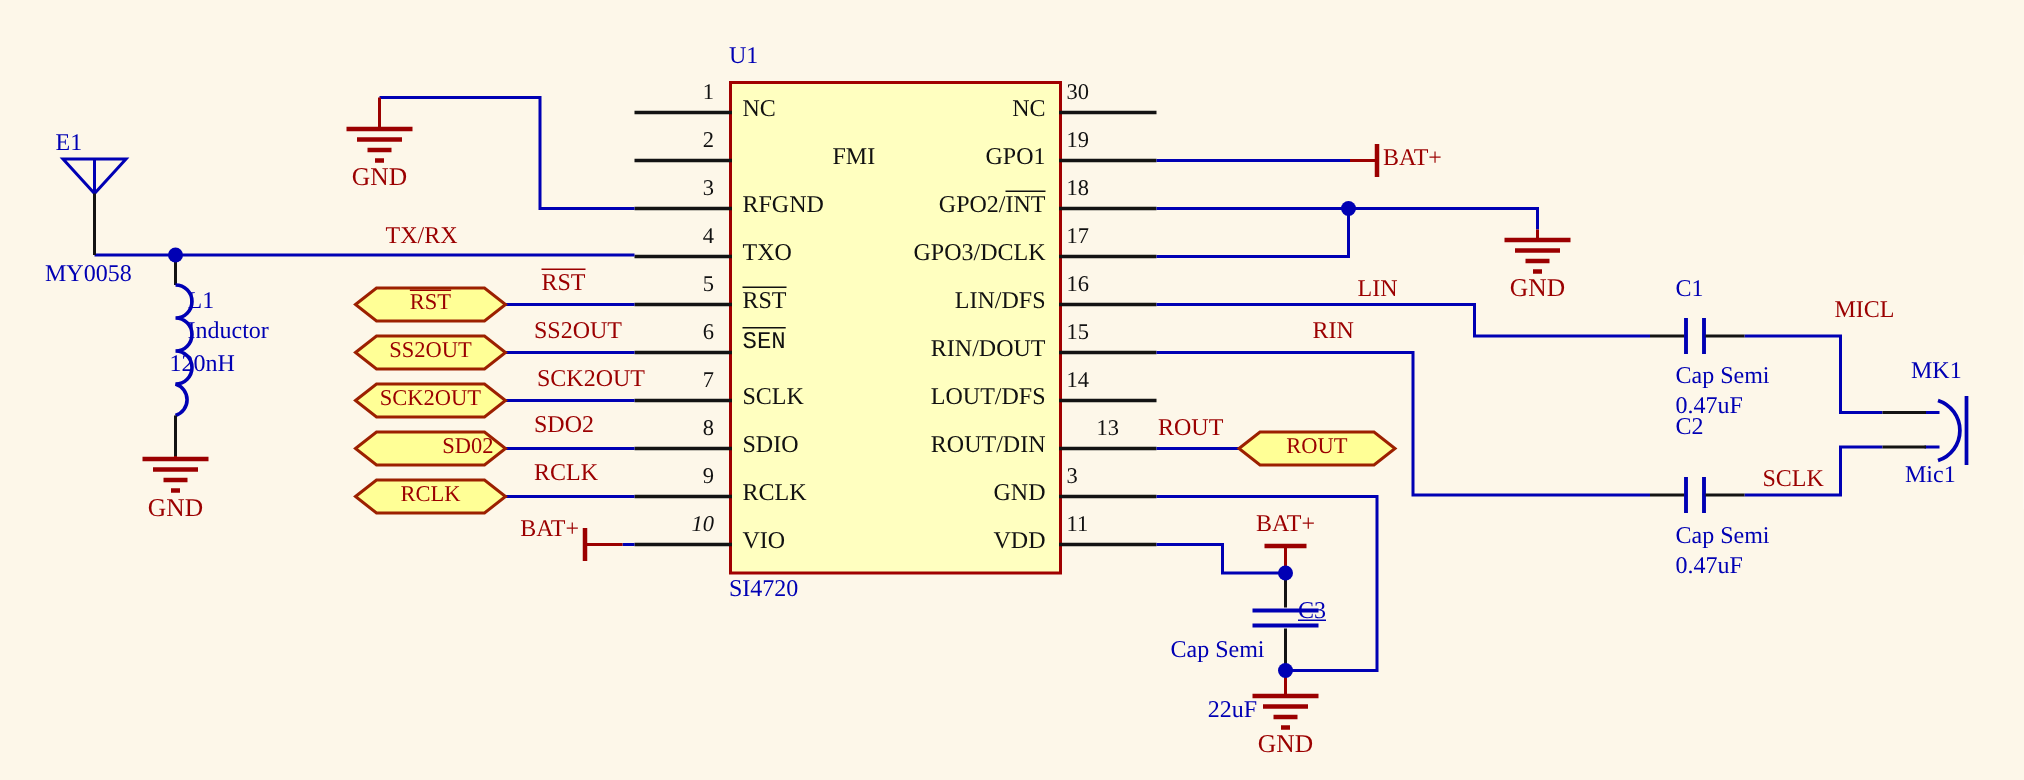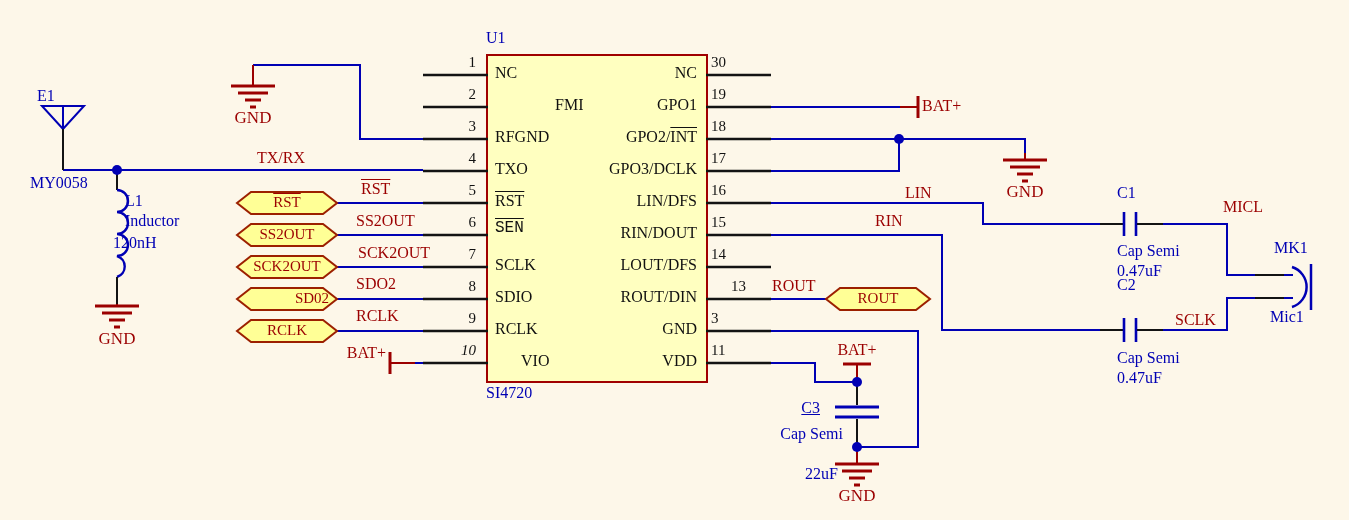--- a/index.html
+++ b/index.html
@@ -212,21 +212,21 @@
 
   <div class="lbl blk" style="left:495px;top:64px;"><span>NC</span><span class="ov"></span></div>
   <div class="lbl blk" style="left:511px;top:96px;margin-left:44px;"><span>FMI</span><span class="ov"></span></div>
   <div class="lbl blk" style="left:495px;top:128px;"><span>RFGND</span><span class="ov"></span></div>
   <div class="lbl blk" style="left:495px;top:160px;"><span>TXO</span><span class="ov"></span></div>
   <div class="lbl blk" style="left:495px;top:192px;"><span></span><span class="ov">RST</span></div>
   <div class="lbl blk" style="left:495px;top:220px;font-family:Liberation Mono, monospace;"><span></span><span class="ov">SEN</span></div>
   <div class="lbl blk" style="left:495px;top:256px;"><span>SCLK</span><span class="ov"></span></div>
   <div class="lbl blk" style="left:495px;top:288px;"><span>SDIO</span><span class="ov"></span></div>
   <div class="lbl blk" style="left:495px;top:320px;"><span>RCLK</span><span class="ov"></span></div>
-  <div class="lbl blk" style="left:495px;top:352px;margin-left:26px;"><span>VIO</span><span class="ov"></span></div>
+  <div class="lbl blk" style="left:495px;top:352px;"><span>VIO</span><span class="ov"></span></div>
 
   <div class="lbl blk rgt" style="left:545px;top:64px;width:152px;"><span>NC</span><span class="ov"></span></div>
   <div class="lbl blk rgt" style="left:545px;top:96px;width:152px;"><span>GPO1</span><span class="ov"></span></div>
   <div class="lbl blk rgt" style="left:545px;top:128px;width:152px;"><span>GPO2/</span><span class="ov">INT</span></div>
   <div class="lbl blk rgt" style="left:545px;top:160px;width:152px;"><span>GPO3/DCLK</span><span class="ov"></span></div>
   <div class="lbl blk rgt" style="left:545px;top:192px;width:152px;"><span>LIN/DFS</span><span class="ov"></span></div>
   <div class="lbl blk rgt" style="left:545px;top:224px;width:152px;"><span>RIN/DOUT</span><span class="ov"></span></div>
   <div class="lbl blk rgt" style="left:545px;top:256px;width:152px;"><span>LOUT/DFS</span><span class="ov"></span></div>
   <div class="lbl blk rgt" style="left:545px;top:288px;width:152px;"><span>ROUT/DIN</span><span class="ov"></span></div>
   <div class="lbl blk rgt" style="left:545px;top:320px;width:152px;"><span>GND</span><span class="ov"></span></div>
@@ -255,20 +255,20 @@
   <div class="lbl mar ctr" style="left:827px;top:341px;width:60px;">BAT+</div>
   <div class="lbl mar gndt ctr" style="left:1001px;top:183px;width:48px;">GND</div>
   <div class="lbl mar gndt ctr" style="left:833px;top:487px;width:48px;">GND</div>
 
   <div class="lbl blue" style="left:1117px;top:184px;">C1</div>
   <div class="lbl blue" style="left:1117px;top:242px;">Cap Semi</div>
   <div class="lbl blue" style="left:1117px;top:262px;">0.47uF</div>
   <div class="lbl blue" style="left:1117px;top:276px;">C2</div>
   <div class="lbl blue" style="left:1117px;top:349px;">Cap Semi</div>
   <div class="lbl blue" style="left:1117px;top:369px;">0.47uF</div>
-  <div class="lbl blue rgt" style="left:770px;top:399px;width:50px;text-decoration:underline;">C3</div>
+  <div class="lbl blue rgt" style="left:834px;top:399px;width:50px;text-decoration:underline;">C3</div>
   <div class="lbl blue rgt" style="left:748px;top:425px;width:95px;">Cap Semi</div>
   <div class="lbl blue rgt" style="left:752px;top:465px;width:86px;">22uF</div>
 
   <div class="lbl blue" style="left:1274px;top:239px;">MK1</div>
   <div class="lbl blue" style="left:1270px;top:308px;">Mic1</div>
 
 </div>
 
 </body></html>

